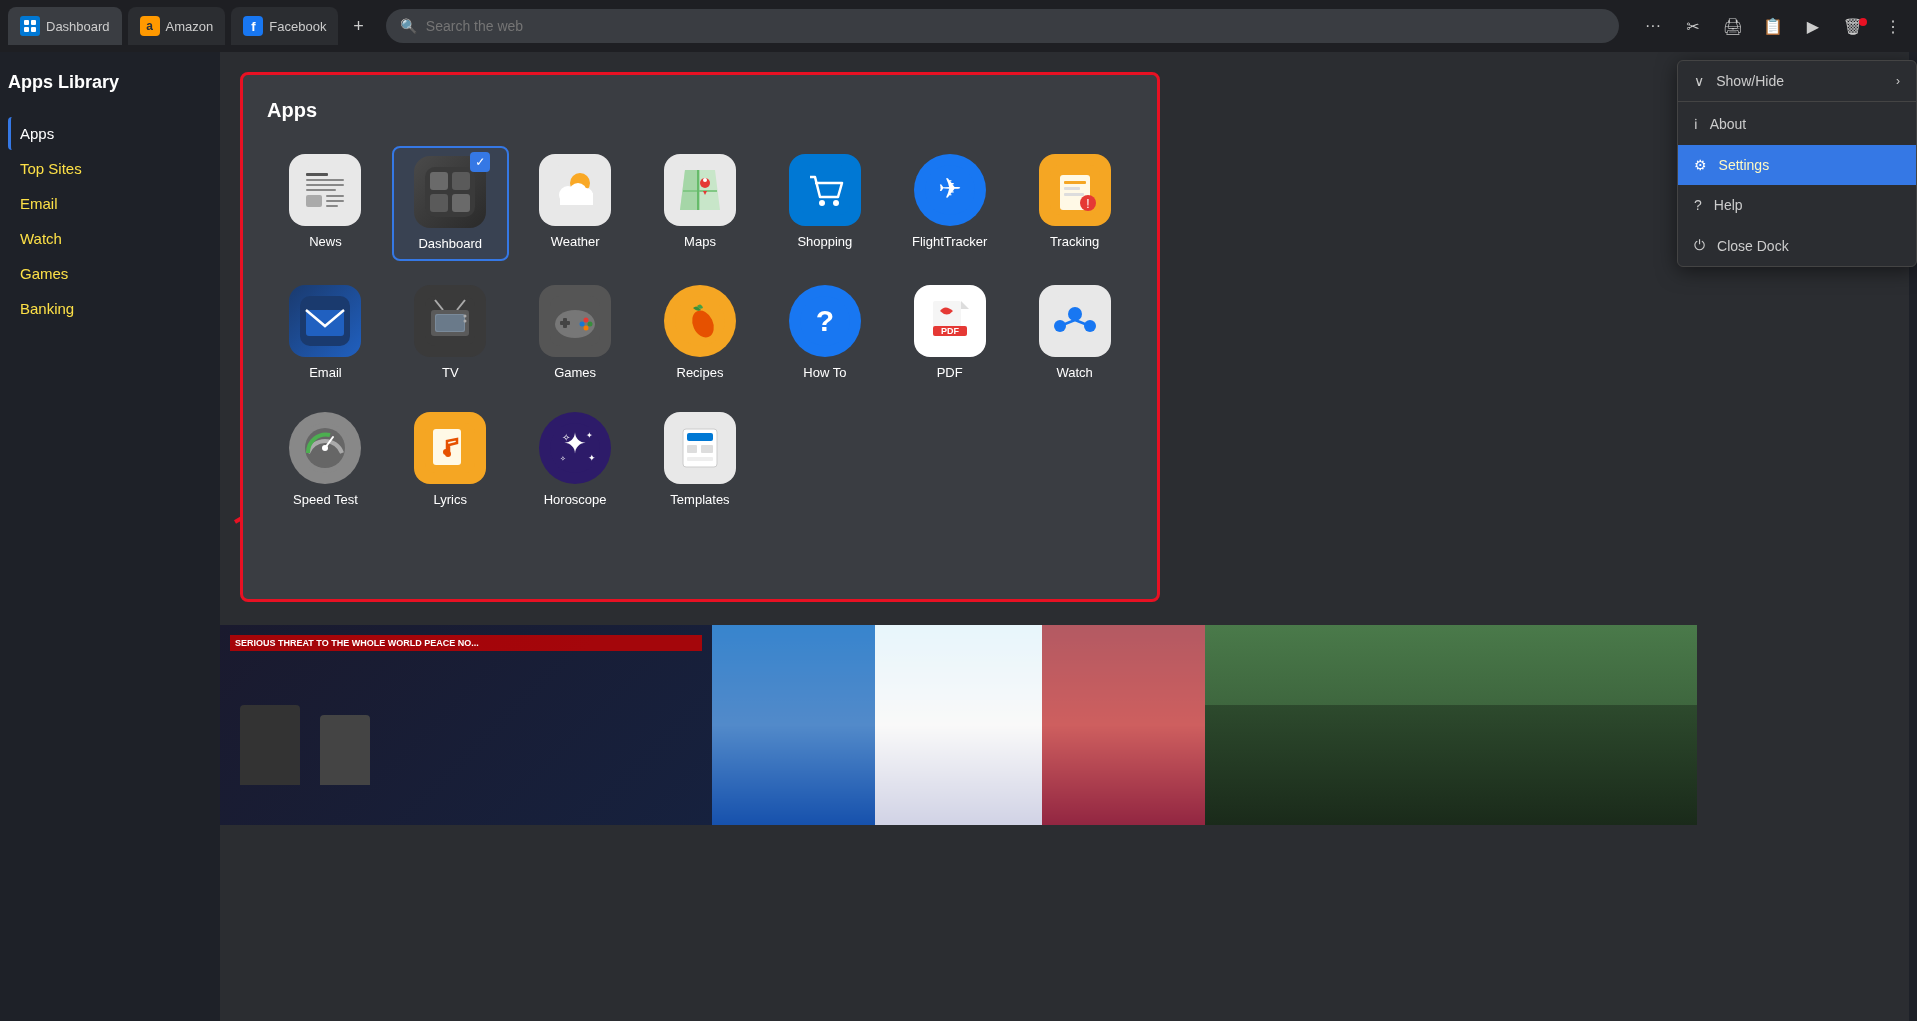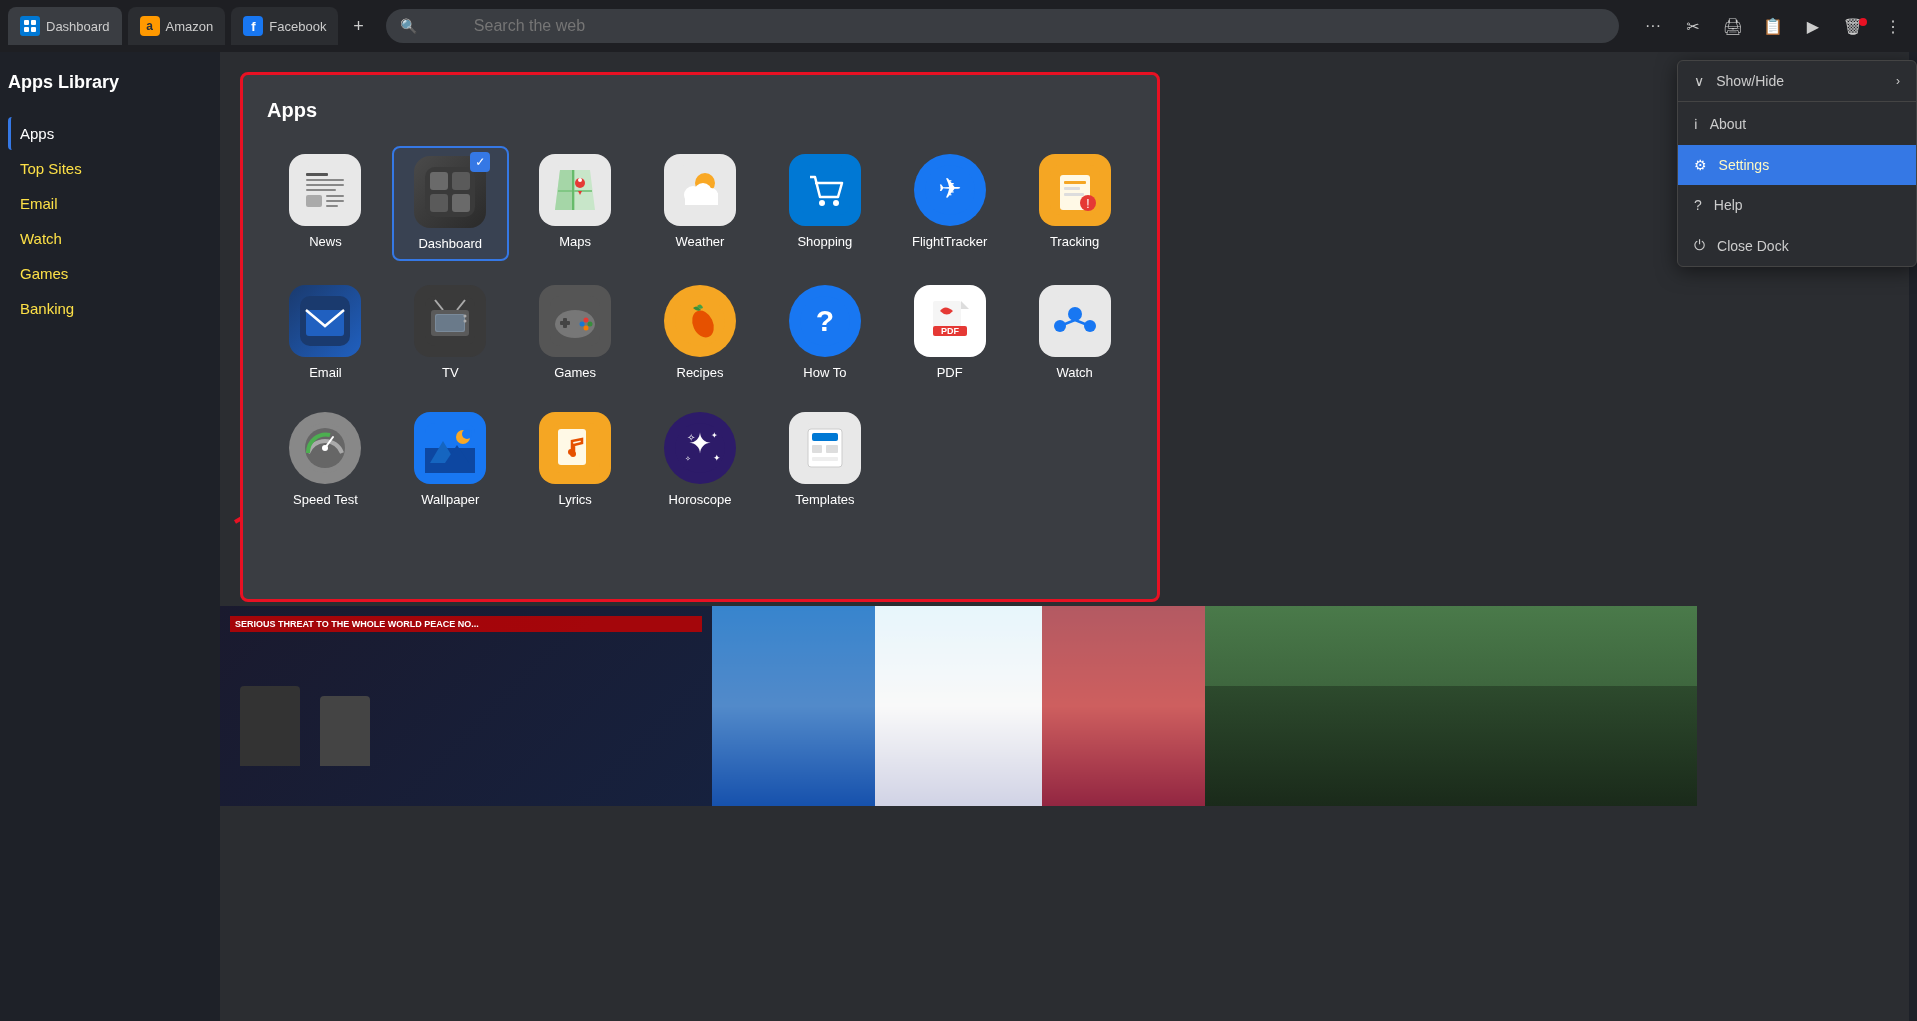--- a/index.html
+++ b/index.html
@@ -25,21 +25,21 @@
     .tab-item.active { background: #3a3d42; }
     .tab-label { color: #ccc; font-size: 13px; }
     .tab-amazon { background: #ff9900; border-radius: 4px; width: 20px; height: 20px; display: flex; align-items: center; justify-content: center; font-weight: bold; color: #232f3e; font-size: 12px; }
     .tab-facebook { background: #1877f2; border-radius: 4px; width: 20px; height: 20px; display: flex; align-items: center; justify-content: center; font-weight: bold; color: white; font-size: 13px; }
     .tab-new { background: transparent; border: none; color: #ccc; font-size: 18px; cursor: pointer; width: 28px; height: 28px; display: flex; align-items: center; justify-content: center; border-radius: 4px; }
     .address-bar {
       flex: 1; height: 34px; background: #3a3d42; border-radius: 20px;
       display: flex; align-items: center; padding: 0 14px; gap: 8px;
       margin: 0 8px;
     }
-    .address-bar input { background: transparent; border: none; outline: none; color: #fde047; font-size: 16px; flex: 1; margin-left: 48px; }
+    .address-bar input { background: transparent; border: none; outline: none; color: #fde047; font-size: 14px; flex: 1; }
     .search-icon-bar { color: #888; font-size: 14px; }
     .browser-actions { display: flex; align-items: center; gap: 8px; margin-left: 4px; }
     .browser-btn { background: transparent; border: none; color: #ccc; cursor: pointer; font-size: 16px; width: 32px; height: 32px; display: flex; align-items: center; justify-content: center; border-radius: 4px; }
     .notification-dot { width: 8px; height: 8px; background: #e81123; border-radius: 50%; position: absolute; top: 8px; right: 2px; }
 
     
     .main-layout {
       display: flex;
       flex: 1;
       overflow: hidden;
@@ -304,50 +304,50 @@
               <rect x="27" y="5" width="18" height="18" rx="3" fill="#5a5a5a"></rect>
               <rect x="5" y="27" width="18" height="18" rx="3" fill="#5a5a5a"></rect>
               <rect x="27" y="27" width="18" height="18" rx="3" fill="#6a6a6a"></rect>
             </svg>
             <div class="checkmark">✓</div>
           </div>
           <span class="app-label">Dashboard</span>
         </div>
 
         <div class="app-item">
+          <div class="app-icon icon-weather">
+            <svg width="50" height="50" viewBox="0 0 50 50">
+              <rect width="50" height="50" rx="10" fill="#e8e8e8"></rect>
+
+              <circle cx="30" cy="18" r="10" fill="#f9a825"></circle>
+
+              <circle cx="18" cy="30" r="9" fill="white"></circle>
+              <circle cx="28" cy="27" r="9" fill="white"></circle>
+              <circle cx="36" cy="30" r="7" fill="white"></circle>
+              <rect x="10" y="28" width="33" height="12" fill="white"></rect>
+            </svg>
+          </div>
+          <span class="app-label">Weather</span>
+        </div>
+
+        <div class="app-item">
           <div class="app-icon icon-maps">
             <svg width="50" height="50" viewBox="0 0 50 50">
               <rect width="50" height="50" rx="10" fill="#e8e8e8"></rect>
               <polygon points="10,5 40,5 45,45 5,45" fill="#c8e6c9"></polygon>
               <polygon points="10,5 25,5 25,45 5,45" fill="#a5d6a7"></polygon>
               <rect x="8" y="25" width="34" height="2" fill="#81c784"></rect>
               <rect x="22" y="5" width="2" height="40" fill="#66bb6a"></rect>
 
               <circle cx="30" cy="18" r="5" fill="#e53935"></circle>
               <polygon points="30,14 28,18 32,18" fill="#e53935" transform="rotate(180,30,18) translate(0,-8)"></polygon>
               <circle cx="30" cy="15" r="2" fill="white"></circle>
             </svg>
           </div>
           <span class="app-label">Maps</span>
-        </div>
-
-        <div class="app-item">
-          <div class="app-icon icon-weather">
-            <svg width="50" height="50" viewBox="0 0 50 50">
-              <rect width="50" height="50" rx="10" fill="#e8e8e8"></rect>
-
-              <circle cx="30" cy="18" r="10" fill="#f9a825"></circle>
-
-              <circle cx="18" cy="30" r="9" fill="white"></circle>
-              <circle cx="28" cy="27" r="9" fill="white"></circle>
-              <circle cx="36" cy="30" r="7" fill="white"></circle>
-              <rect x="10" y="28" width="33" height="12" fill="white"></rect>
-            </svg>
-          </div>
-          <span class="app-label">Weather</span>
         </div>
 
         <div class="app-item">
           <div class="app-icon icon-shopping">
             <svg width="50" height="50" viewBox="0 0 50 50">
               <rect width="50" height="50" rx="10" fill="#0078d4"></rect>
               <path d="M10 12 L15 12 L20 32 L38 32 L42 18 L15 18" stroke="white" stroke-width="2.5" fill="none" stroke-linejoin="round"></path>
               <circle cx="22" cy="38" r="3" fill="white"></circle>
               <circle cx="36" cy="38" r="3" fill="white"></circle>
             </svg>
@@ -491,35 +491,20 @@
               <path d="M8 30 A18 18 0 0 1 42 30" fill="none" stroke="#aaa" stroke-width="4"></path>
               <path d="M8 30 A18 18 0 0 1 30 12" fill="none" stroke="#4caf50" stroke-width="4"></path>
 
               <line x1="25" y1="25" x2="33" y2="14" stroke="white" stroke-width="2" stroke-linecap="round"></line>
               <circle cx="25" cy="25" r="3" fill="white"></circle>
             </svg>
           </div>
           <span class="app-label">Speed Test</span>
         </div>
 
-        <div class="app-item">
-          <div class="app-icon icon-wallpaper">
-            <svg width="50" height="50" viewBox="0 0 50 50">
-              <rect width="50" height="50" rx="10" fill="#1877f2"></rect>
-
-              <rect x="0" y="25" width="50" height="25" rx="0" fill="#0d47a1"></rect>
-              <polygon points="5,40 18,18 31,40" fill="#1565c0"></polygon>
-              <polygon points="20,40 32,22 44,40" fill="#0d47a1"></polygon>
-
-              <circle cx="38" cy="14" r="7" fill="#f9a825"></circle>
-              <circle cx="42" cy="11" r="5" fill="#1877f2"></circle>
-            </svg>
-          </div>
-          <span class="app-label">Wallpaper</span>
-        </div>
 
         <div class="app-item">
           <div class="app-icon icon-lyrics">
             <svg width="50" height="50" viewBox="0 0 50 50">
               <rect width="50" height="50" rx="10" fill="#f5a623"></rect>
               <rect x="8" y="6" width="28" height="36" rx="3" fill="#fff9e6"></rect>
 
               <path d="M22 28 L22 18 L32 16 L32 20 L24 22 L24 30" fill="none" stroke="#e65100" stroke-width="2.5" stroke-linecap="round"></path>
               <circle cx="21" cy="29" r="3" fill="#e65100"></circle>
               <circle cx="23" cy="31" r="3" fill="#e65100"></circle>
@@ -554,21 +539,21 @@
               <rect x="26" y="22" width="12" height="8" rx="1" fill="#ddd"></rect>
               <rect x="12" y="34" width="26" height="4" rx="1" fill="#eee"></rect>
             </svg>
           </div>
           <span class="app-label">Templates</span>
         </div>
 
       </div>
     </div>
 
-    <div style="display: flex; margin-top: 4px; gap: 0; height: 200px; margin-left: -20px; margin-right: -20px;">
+    <div style="display: flex; margin-top: 23px; gap: 0; height: 200px; margin-left: -20px; margin-right: -20px;">
       <div style="flex:1; position:relative; overflow:hidden; background: linear-gradient(135deg, #1a1a2e 0%, #16213e 50%, #0f3460 100%);">
 
         <div style="position:absolute; bottom:0; left:0; right:0; height:100%; background: linear-gradient(135deg, #1a1a2e, #16213e);">
           <div style="position:absolute; bottom:40px; left:20px; width:60px; height:80px; background:#333; border-radius:4px 4px 0 0;"></div>
           <div style="position:absolute; bottom:40px; left:100px; width:50px; height:70px; background:#444; border-radius:4px 4px 0 0;"></div>
         </div>
         <div style="position:absolute; top:10px; left:10px; right:10px; background:rgba(200,0,0,0.8); color:white; font-size:9px; font-weight:bold; padding:3px 5px;">SERIOUS THREAT TO THE WHOLE WORLD PEACE NO...</div>
       </div>
       <div style="flex:1; position:relative; overflow:hidden; background: linear-gradient(180deg, #87ceeb 0%, #e0e0e0 50%, #1a237e 100%);">
 

